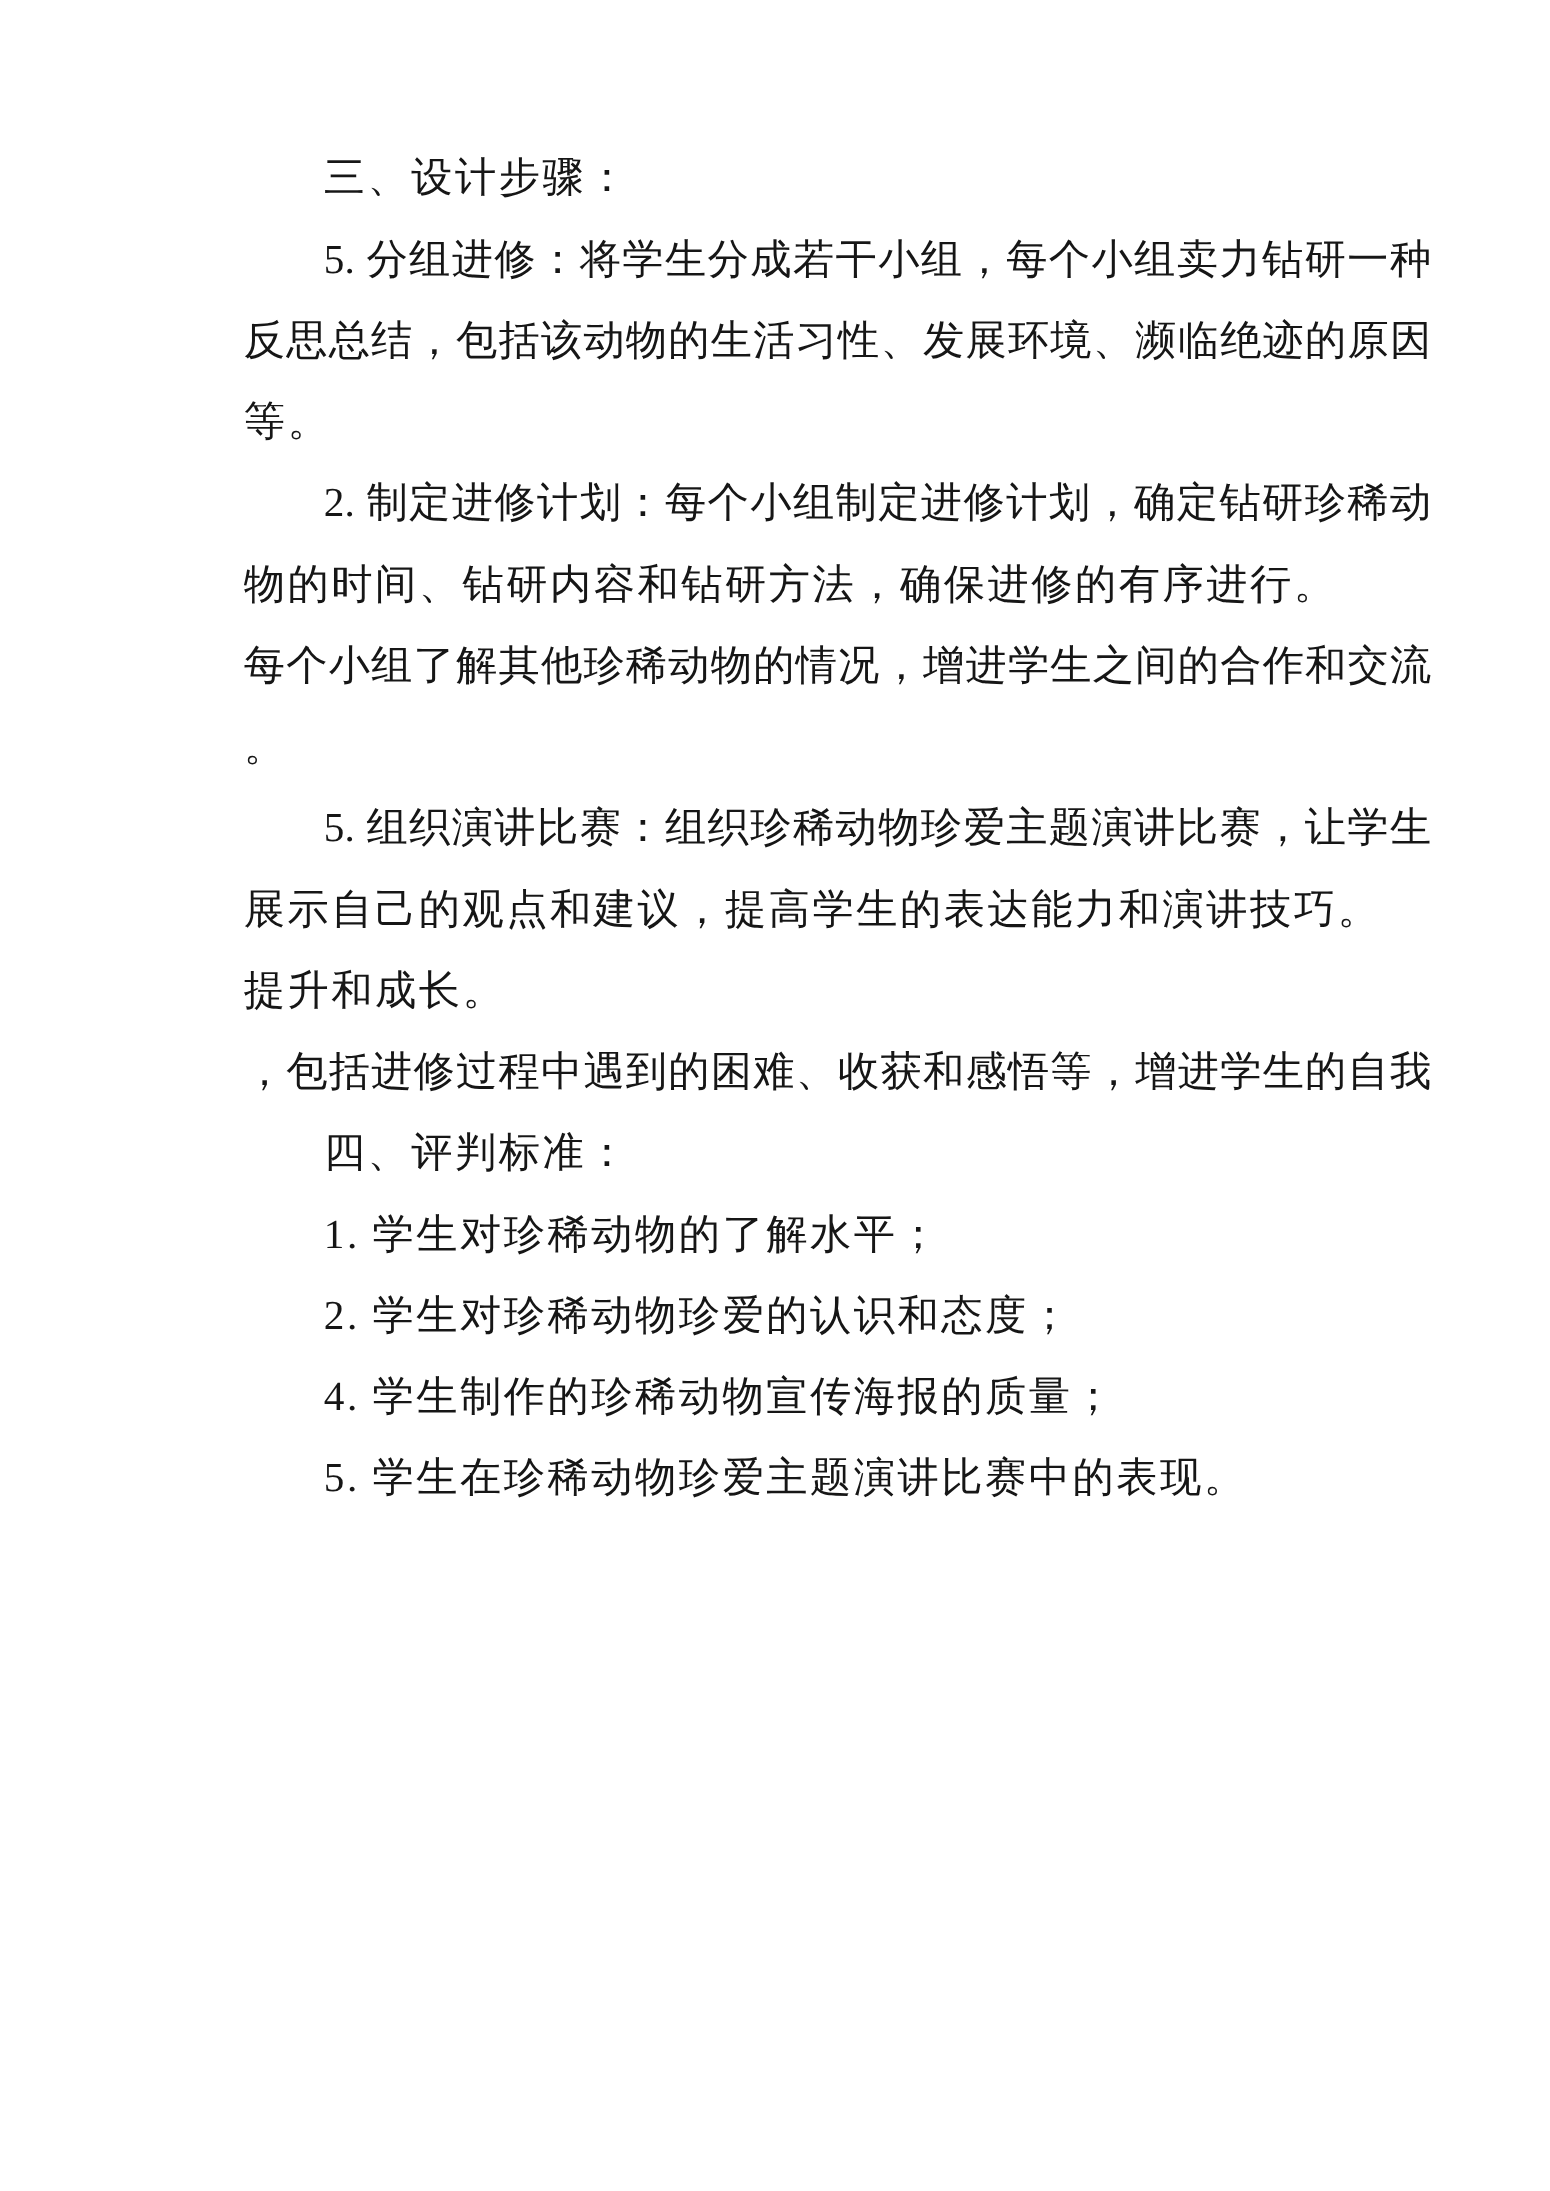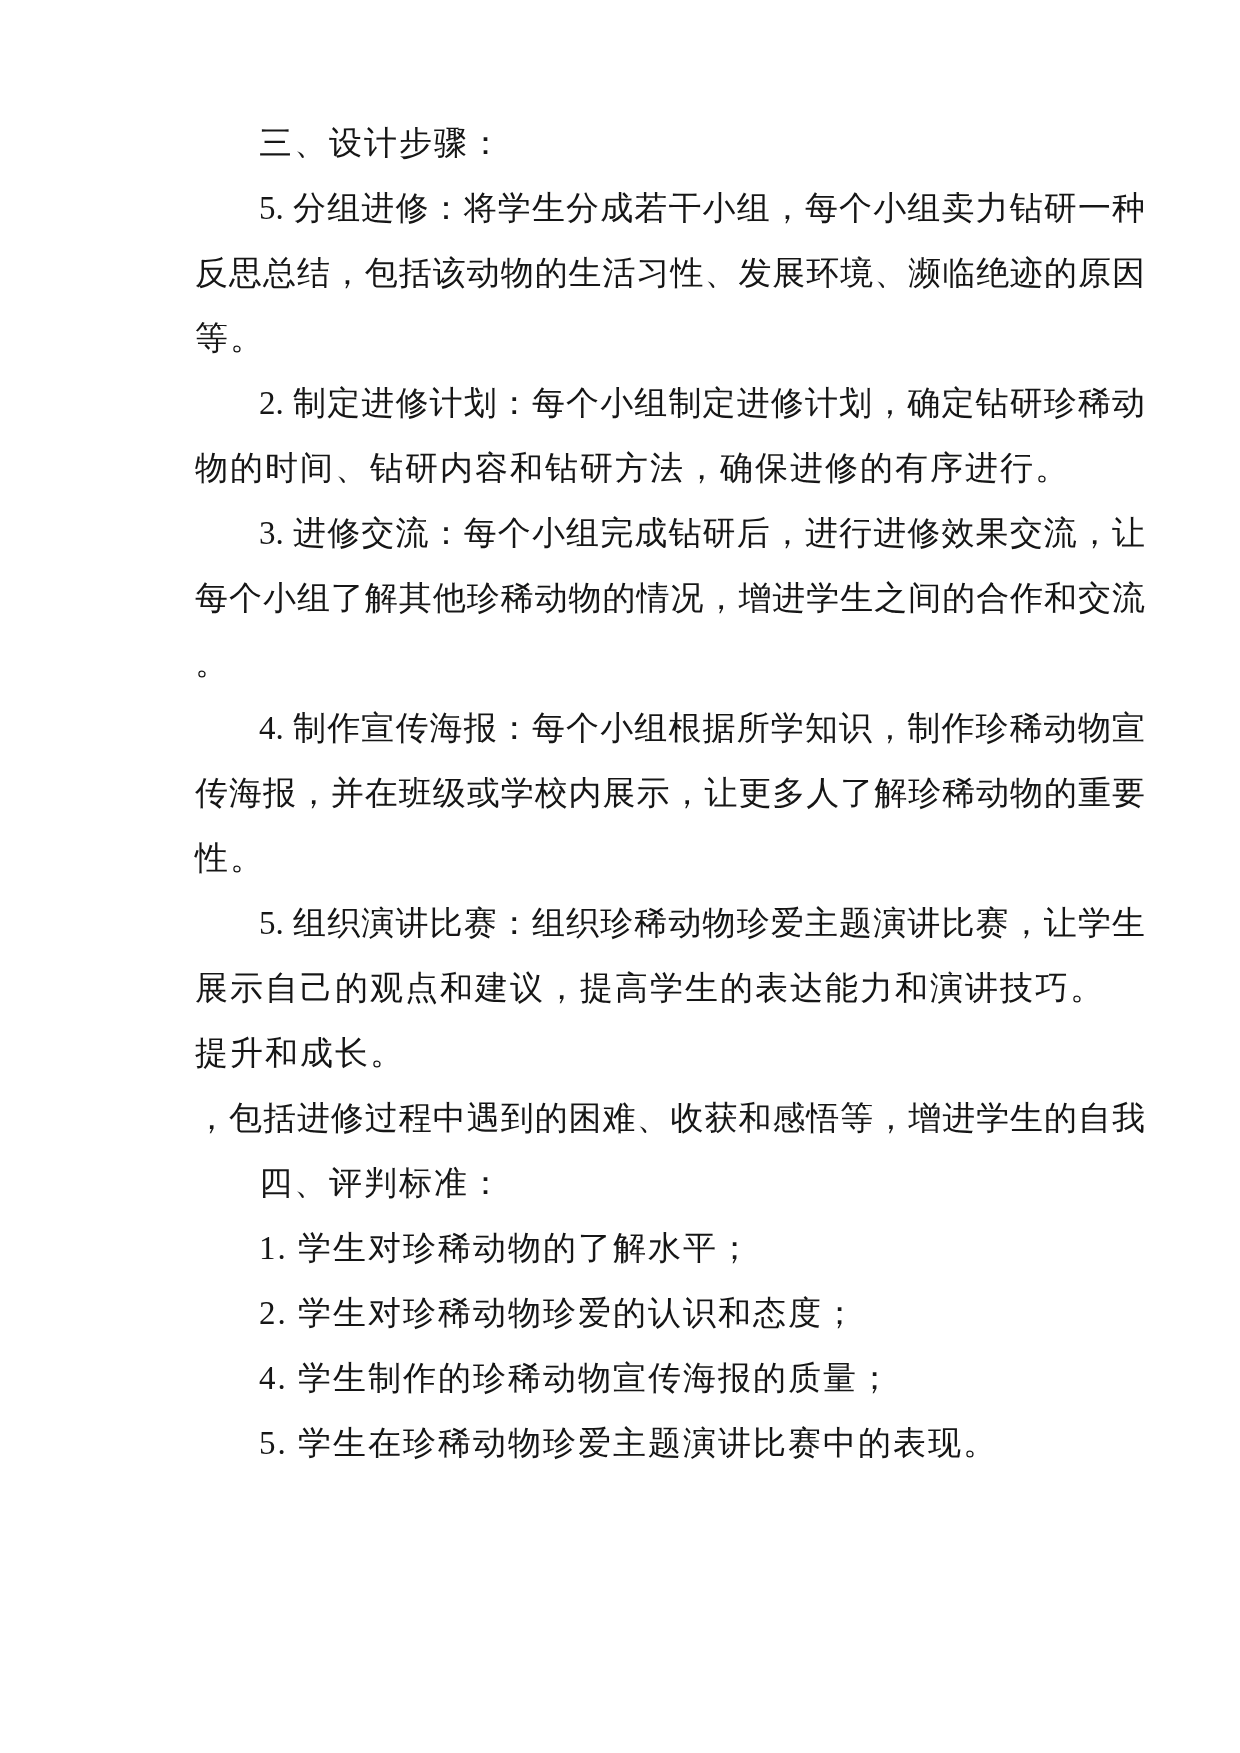--- a/index.html
+++ b/index.html
@@ -67,28 +67,22 @@
       <div class="paragraph list-item">
         <div class="line fill first">5. 分组进修：将学生分成若干小组，每个小组卖力钻研一种</div>
         <div class="line fill">反思总结，包括该动物的生活习性、发展环境、濒临绝迹的原因</div>
         <div class="line">等。</div>
       </div>
       <div class="paragraph list-item">
         <div class="line fill first">2. 制定进修计划：每个小组制定进修计划，确定钻研珍稀动</div>
         <div class="line">物的时间、钻研内容和钻研方法，确保进修的有序进行。</div>
       </div>
       <div class="paragraph list-item">
-        <div class="line fill first">3. 进修交流：每个小组完成钻研后，进行进修效果交流，让</div>
         <div class="line fill">每个小组了解其他珍稀动物的情况，增进学生之间的合作和交流</div>
         <div class="line">。</div>
-      </div>
-      <div class="paragraph list-item">
-        <div class="line fill first">4. 制作宣传海报：每个小组根据所学知识，制作珍稀动物宣</div>
-        <div class="line fill">传海报，并在班级或学校内展示，让更多人了解珍稀动物的重要</div>
-        <div class="line">性。</div>
       </div>
       <div class="paragraph list-item">
         <div class="line fill first">5. 组织演讲比赛：组织珍稀动物珍爱主题演讲比赛，让学生</div>
         <div class="line">展示自己的观点和建议，提高学生的表达能力和演讲技巧。</div>
       </div>
       <div class="paragraph list-item">
         <div class="line">提升和成长。</div>
         <div class="line fill">，包括进修过程中遇到的困难、收获和感悟等，增进学生的自我</div>
       </div>
       <div class="paragraph heading">

